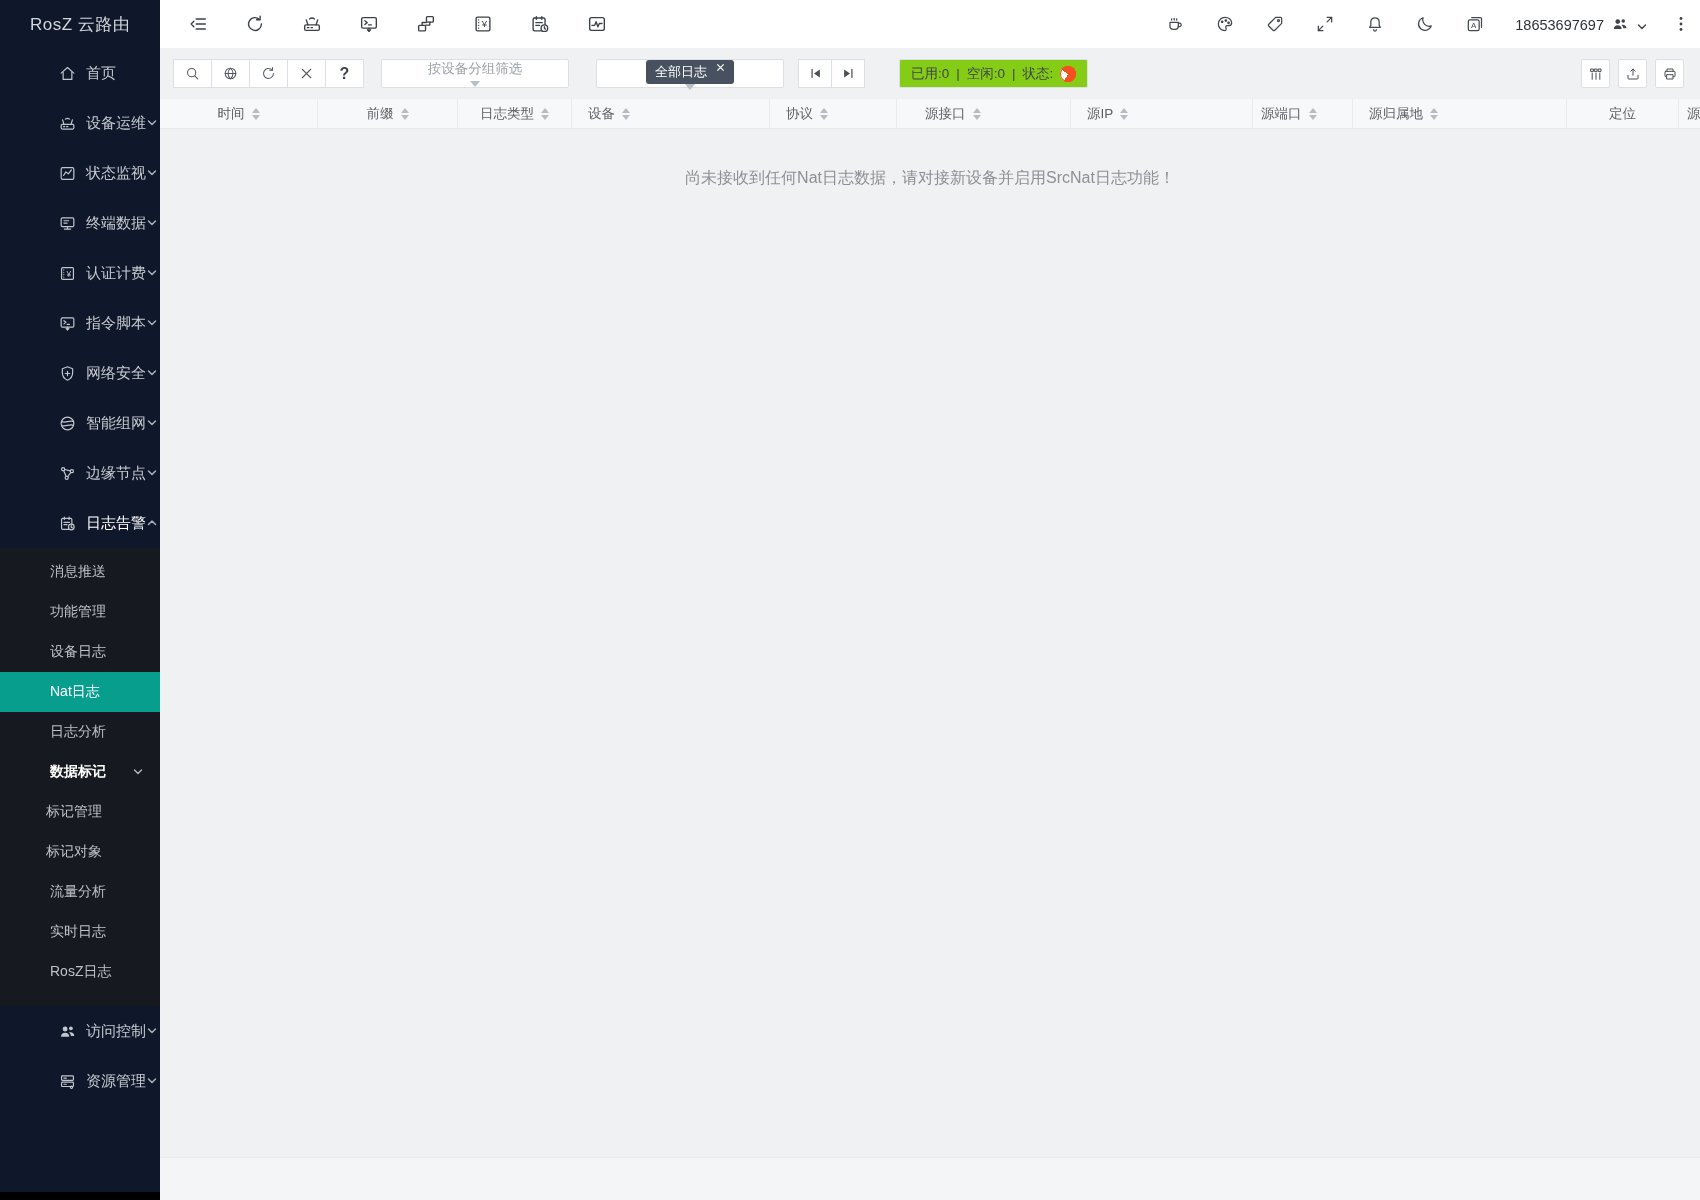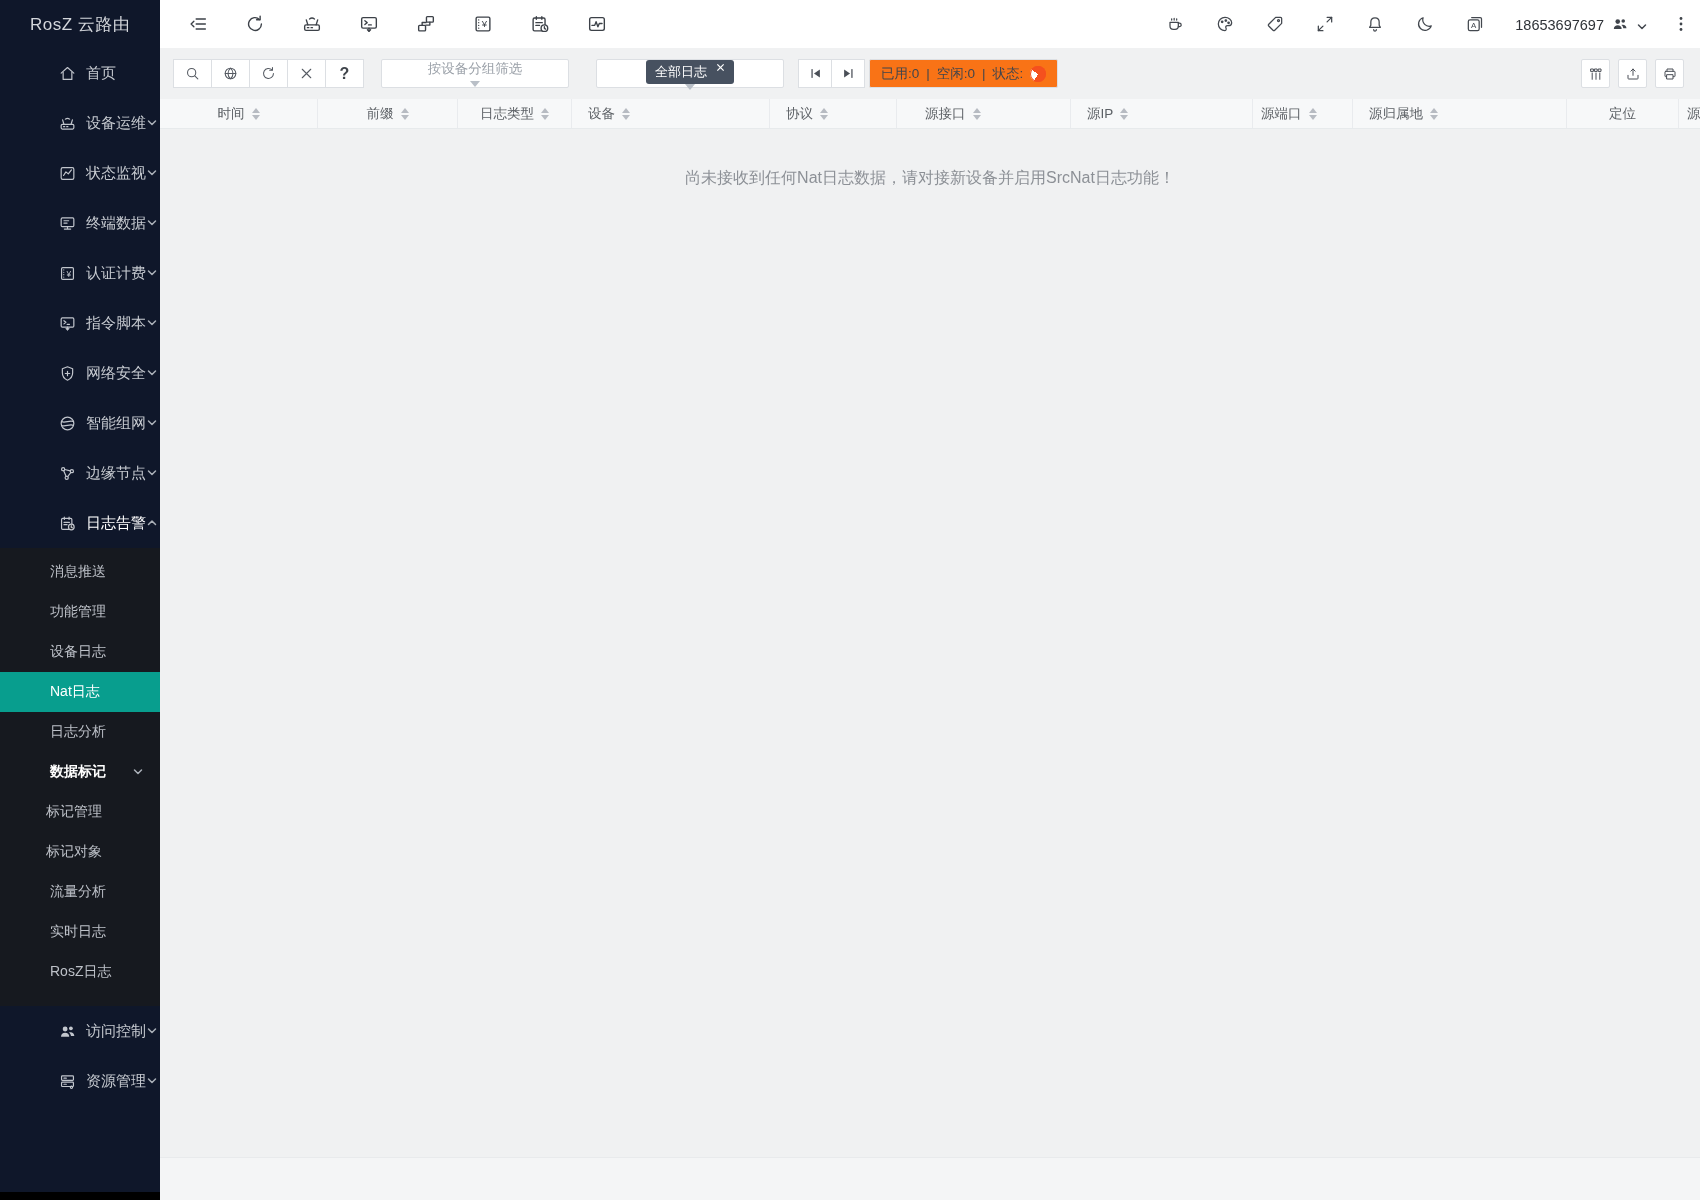--- a/index.html
+++ b/index.html
@@ -49,21 +49,21 @@
   .sel-group { width:188px; margin-left:18px; }
   .sel-log { width:188px; margin-left:27px; }
   .sel .ph { color:#9aa0a8; font-size:13.5px; flex:1; white-space:nowrap; }
   .sel .spacer { flex:1; }
   .caret { width:0; height:0; border-left:5px solid transparent; border-right:5px solid transparent; border-top:6px solid #b9bfc7; flex:none; }
   .tag { background:#475160; color:#fff; font-size:13px; border-radius:3px; padding:3px 9px; display:flex; align-items:flex-start; gap:9px; white-space:nowrap; }
   .tag .tclose { width:9px; height:9px; cursor:pointer; }
   .nav-btns { margin-left:14px; display:flex; }
   .nbtn { width:34px; height:29px; background:#fff; border:1px solid #dcdfe3; margin-right:-1px; display:flex; align-items:center; justify-content:center; color:#4a4f57; cursor:pointer; }
   .nbtn svg { width:15px; height:15px; }
-  .status-box { margin-left:5px; height:29px; background:#f97316; border:1px solid #dcdfe3; border-radius:2px; display:flex; align-items:center; padding:0 11px; font-size:13.5px; color:#41454c; gap:7px; white-space:nowrap; }
+  .status-box { margin-left:35px; height:29px; background:#84cc16; border:1px solid #dcdfe3; border-radius:2px; display:flex; align-items:center; padding:0 11px; font-size:13.5px; color:#41454c; gap:7px; white-space:nowrap; }
   .pie { width:16px; height:16px; border-radius:50%;
          background:conic-gradient(from 210deg,#ffffff 0 95deg,#f5501e 95deg 360deg);
          box-shadow:0 0 0 1px #f5501e inset; }
   .fb-right { margin-left:auto; display:flex; gap:8px; margin-right:16px; }
   .sqbtn { width:29px; height:29px; background:#fff; border:1px solid #dcdfe3; border-radius:2px; display:flex; align-items:center; justify-content:center; color:#4a4f57; cursor:pointer; }
   .sqbtn svg { width:16px; height:16px; }
 
   
   #table-header { position:absolute; left:160px; top:99px; width:1540px; height:30px; background:#f7f8f9; display:flex; overflow:hidden; border-bottom:1px solid #e7eaec; z-index:1; }
   .th { flex:none; display:flex; align-items:center; gap:7px; border-right:1px solid #e9ebee; font-size:13.5px; color:#5d6166; padding-left:16px; cursor:pointer; }

